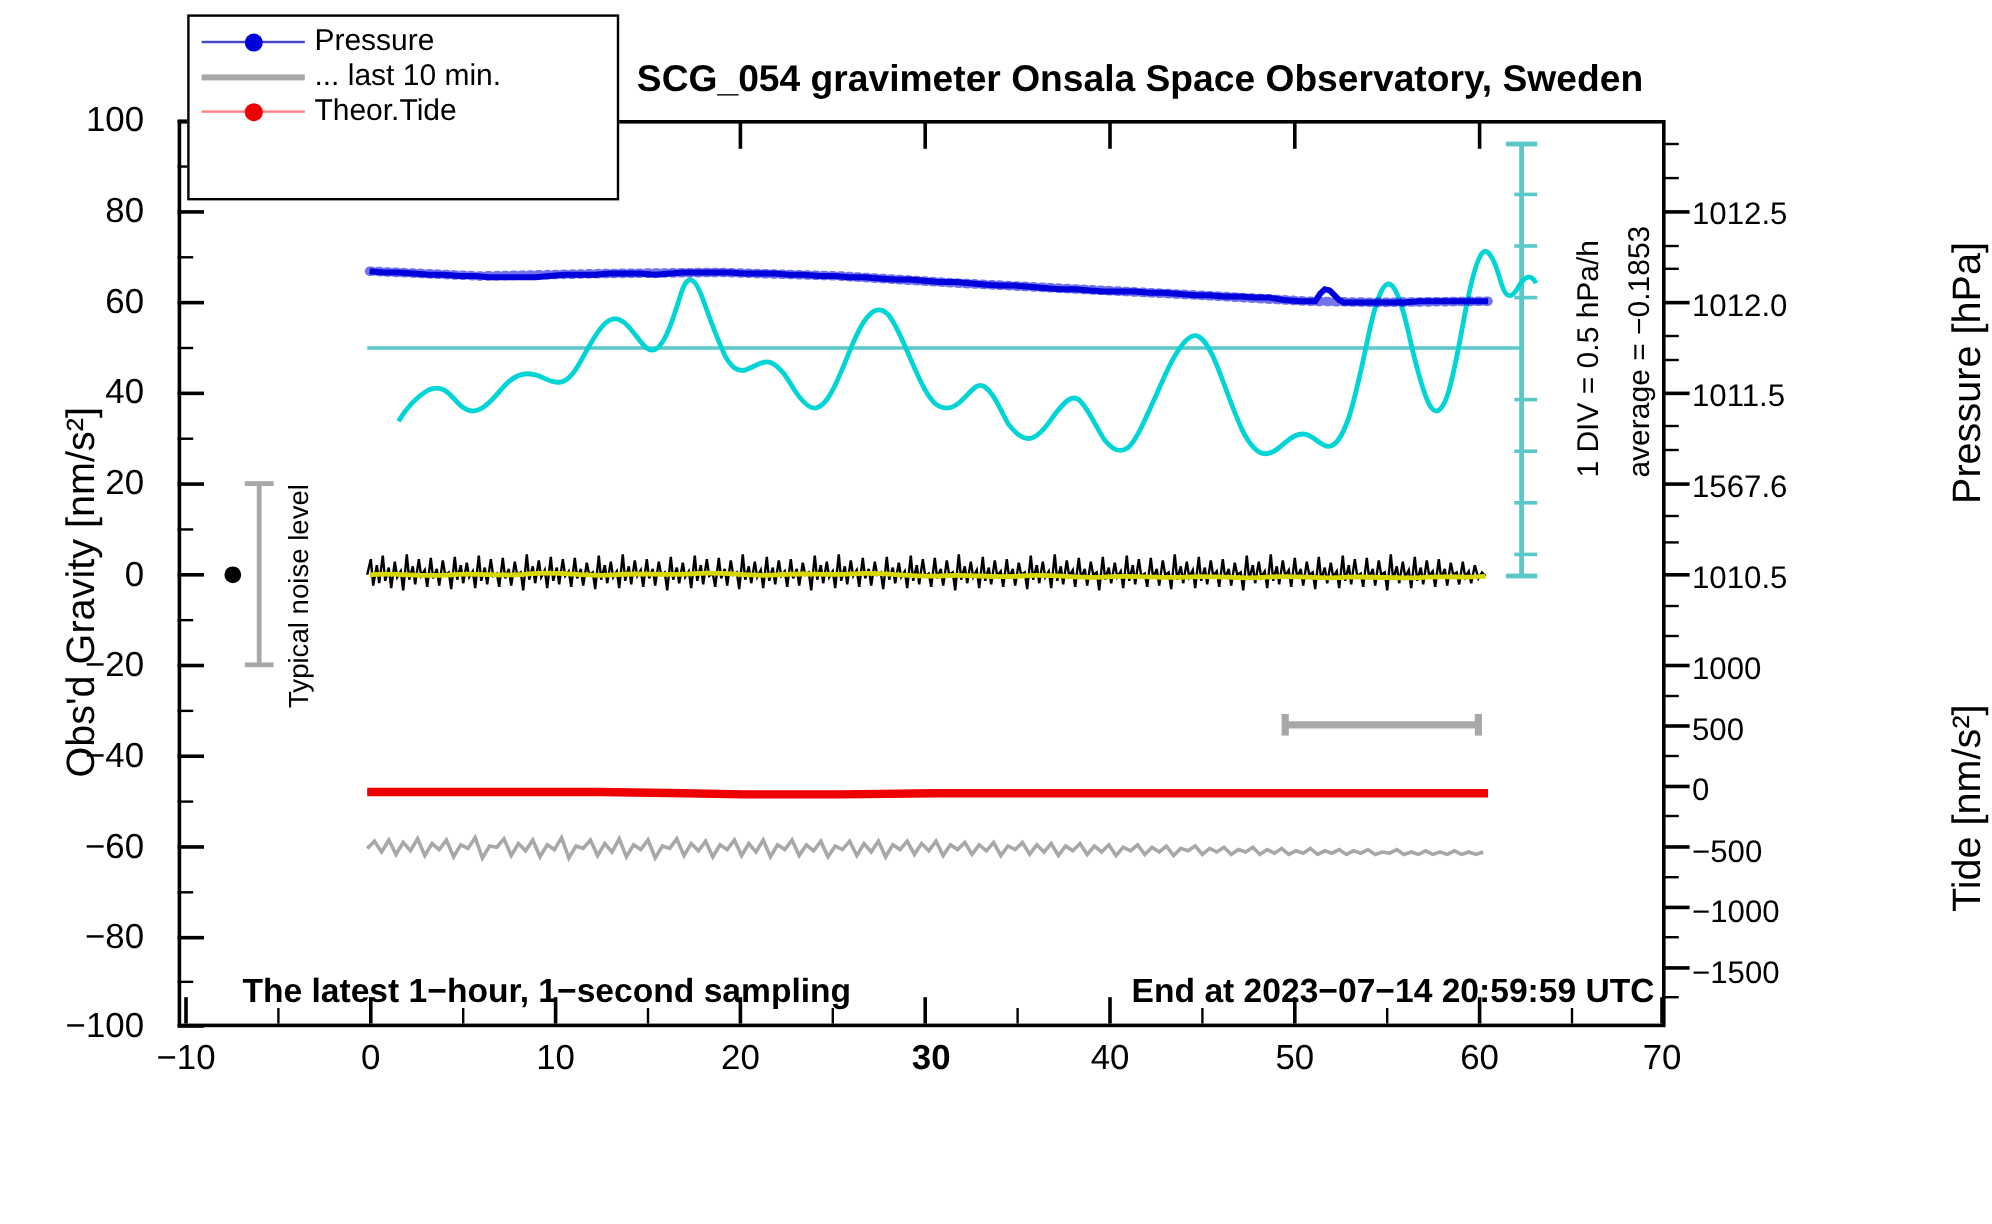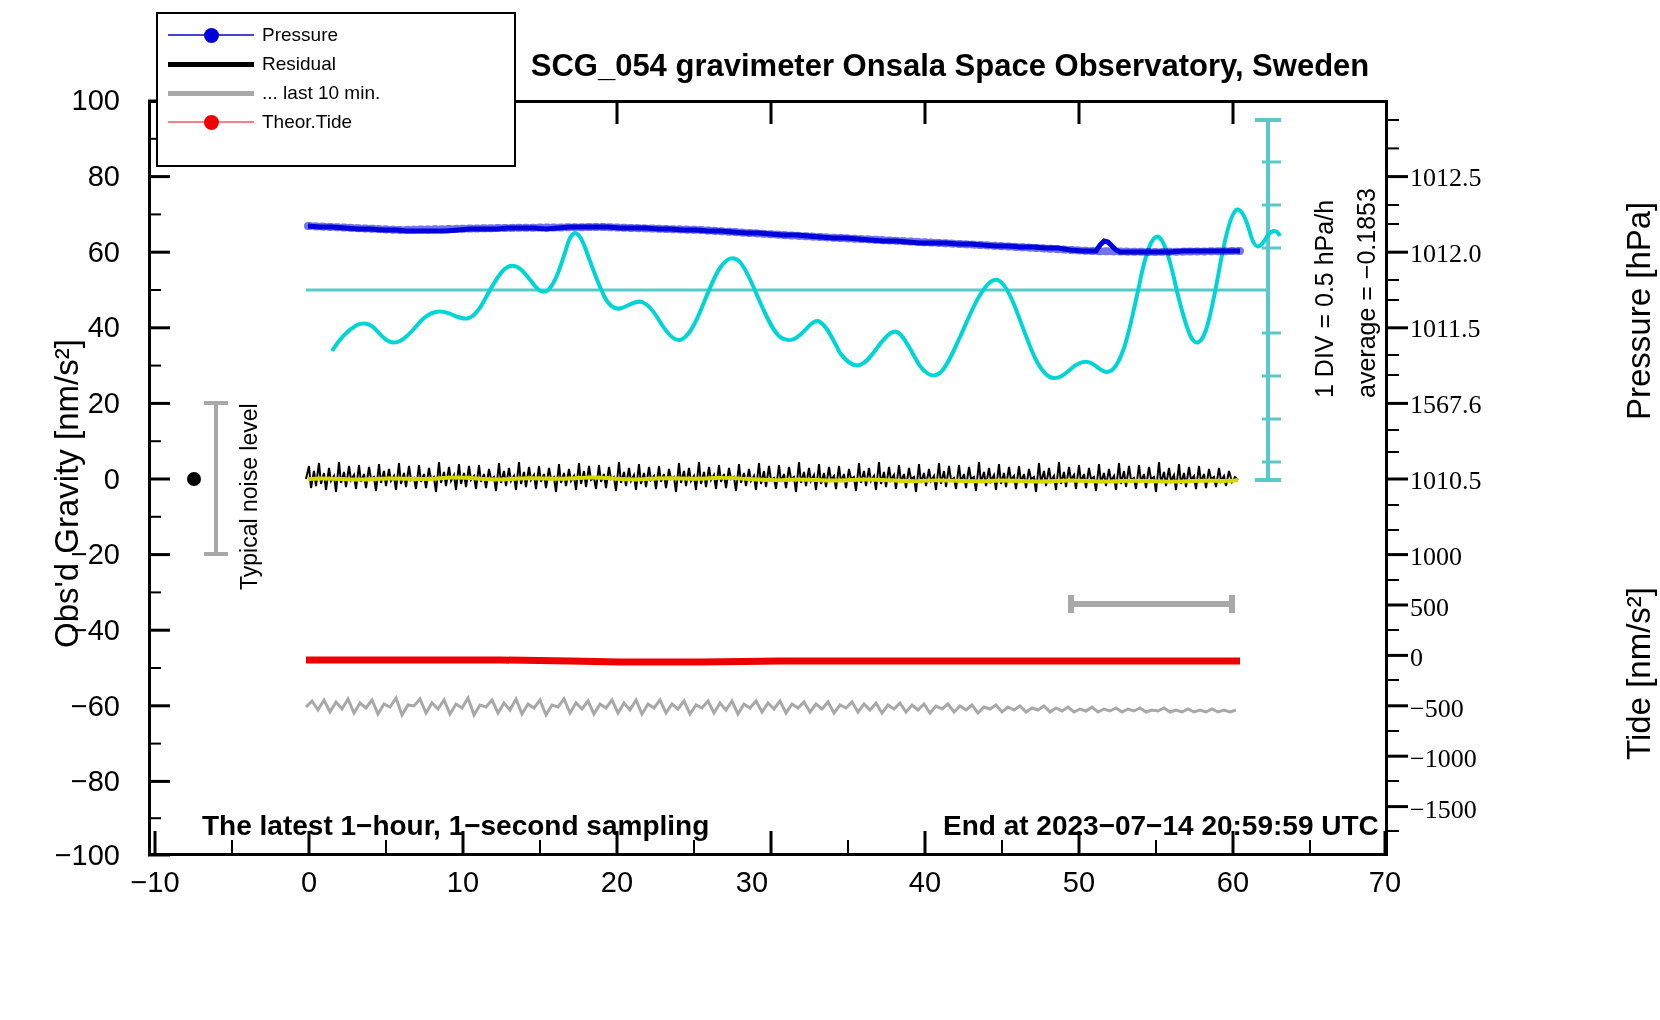--- a/index.html
+++ b/index.html
@@ -15,41 +15,41 @@
 
   .svgfull{position:absolute;left:0;top:0;width:1660px;height:1020px;
            pointer-events:none;}
 
   
   .ytick{position:absolute;right:0;width:100px;text-align:right;
          font-size:29px;line-height:29px;white-space:nowrap;}
   .xtick{position:absolute;top:0;width:120px;text-align:center;
          font-size:29px;line-height:29px;white-space:nowrap;}
   .rtick{position:absolute;left:0;width:150px;text-align:left;
-         font-size:26px;line-height:26px;white-space:nowrap;font-family:Liberation Serif, serif;}
+         font-size:26px;line-height:26px;white-space:nowrap;}
 
   .axtitle{position:absolute;font-size:33px;white-space:nowrap;}
   .vert-left{transform:rotate(-90deg);transform-origin:0 0;}
   .vert-right{transform:rotate(-90deg);transform-origin:0 0;}
 
   
   #title{position:absolute;left:520px;top:48px;width:860px;text-align:center;
          font-size:31px;font-weight:bold;white-space:nowrap;}
 
   
   #legend{position:absolute;left:156px;top:12px;width:360px;height:155px;
           background:#fff;border:2px solid #000;box-sizing:border-box;
           padding:6px 0 0 0;z-index:7;}
   .lgrow{display:flex;align-items:center;height:29px;margin:0 0 0 10px;}
   .lgsym{width:86px;height:24px;position:relative;flex:0 0 86px;}
   .lgline{position:absolute;left:0;top:11px;width:86px;height:2.5px;}
   .lgline.thick{height:5px;top:10px;}
   .lgdot{position:absolute;left:36px;top:5px;width:15px;height:15px;
          border-radius:50%;}
-  .lglabel{font-size:19px;line-height:27px;white-space:nowrap;padding-left:8px;}
+  .lglabel{font-size:25px;line-height:27px;white-space:nowrap;padding-left:8px;}
 
   
   .inplot{position:absolute;font-size:28px;font-weight:bold;white-space:nowrap;}
   .vsmall{position:absolute;font-size:23px;white-space:nowrap;
           transform:rotate(-90deg);transform-origin:0 0;}
   .vsmall2{position:absolute;font-size:25px;white-space:nowrap;
           transform:rotate(-90deg);transform-origin:0 0;}
 </style>
 </head>
 <body>
@@ -313,26 +313,20 @@
   <div id="legend">
     <div class="lgrow">
       <span class="lgsym">
         <span class="lgline" style="background:#4444cc"></span>
         <span class="lgdot" style="background:#0000dd"></span>
       </span>
       <span class="lglabel">Pressure</span>
     </div>
     <div class="lgrow">
       <span class="lgsym">
-        <span class="lgline thick" style="background:#000000"></span>
-      </span>
-      <span class="lglabel">Residual</span>
-    </div>
-    <div class="lgrow">
-      <span class="lgsym">
         <span class="lgline thick" style="background:#a8a8a8"></span>
       </span>
       <span class="lglabel">... last 10 min.</span>
     </div>
     <div class="lgrow">
       <span class="lgsym">
         <span class="lgline" style="background:#ff8080"></span>
         <span class="lgdot" style="background:#ee0000"></span>
       </span>
       <span class="lglabel">Theor.Tide</span>
@@ -350,21 +344,21 @@
   <div class="ytick" style="top:540px; left:20px;">−20</div>
   <div class="ytick" style="top:616px; left:20px;">−40</div>
   <div class="ytick" style="top:692px; left:20px;">−60</div>
   <div class="ytick" style="top:767px; left:20px;">−80</div>
   <div class="ytick" style="top:841px; left:20px;">−100</div>
 
   <div class="xtick" style="left:95px;   top:868px;">−10</div>
   <div class="xtick" style="left:249px;  top:868px;">0</div>
   <div class="xtick" style="left:403px;  top:868px;">10</div>
   <div class="xtick" style="left:557px;  top:868px;">20</div>
-  <div class="xtick" style="left:692px;  top:868px;">30</div>
+  <div class="xtick" style="left:716px;  top:868px;font-weight:bold;">30</div>
   <div class="xtick" style="left:865px;  top:868px;">40</div>
   <div class="xtick" style="left:1019px; top:868px;">50</div>
   <div class="xtick" style="left:1173px; top:868px;">60</div>
   <div class="xtick" style="left:1325px; top:868px;">70</div>
 
   <div class="rtick" style="left:1410px; top:165px;">1012.5</div>
   <div class="rtick" style="left:1410px; top:241px;">1012.0</div>
   <div class="rtick" style="left:1410px; top:316px;">1011.5</div>
   <div class="rtick" style="left:1410px; top:392px;">1567.6</div>
   <div class="rtick" style="left:1410px; top:468px;">1010.5</div>

